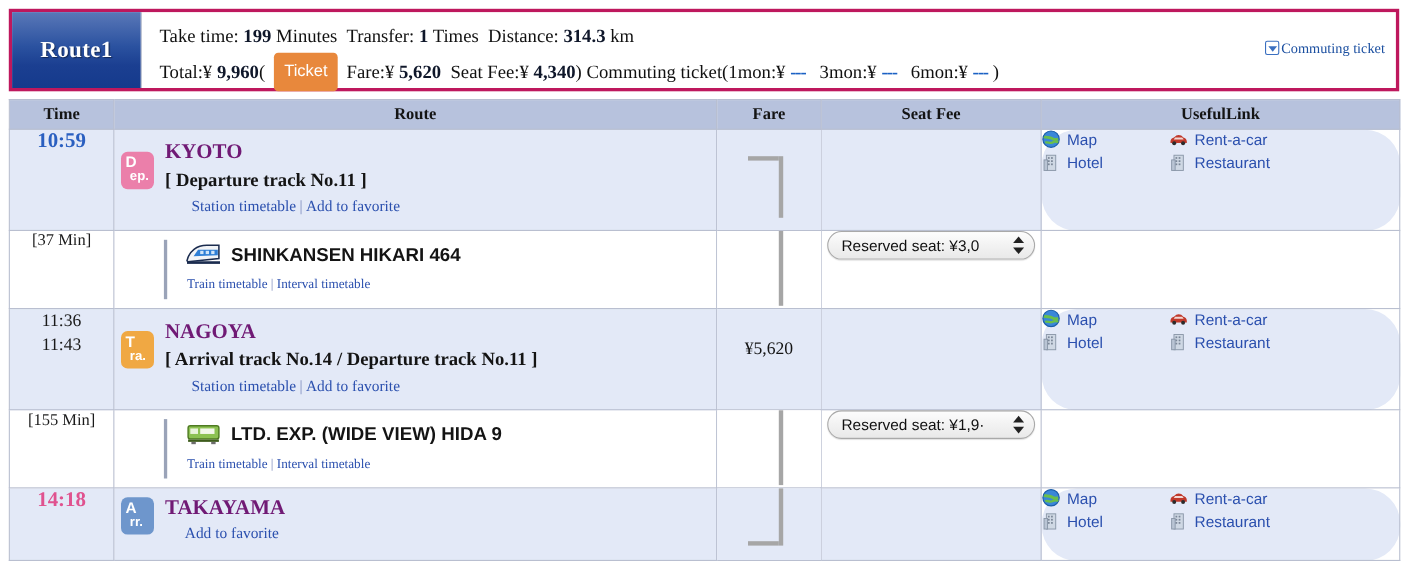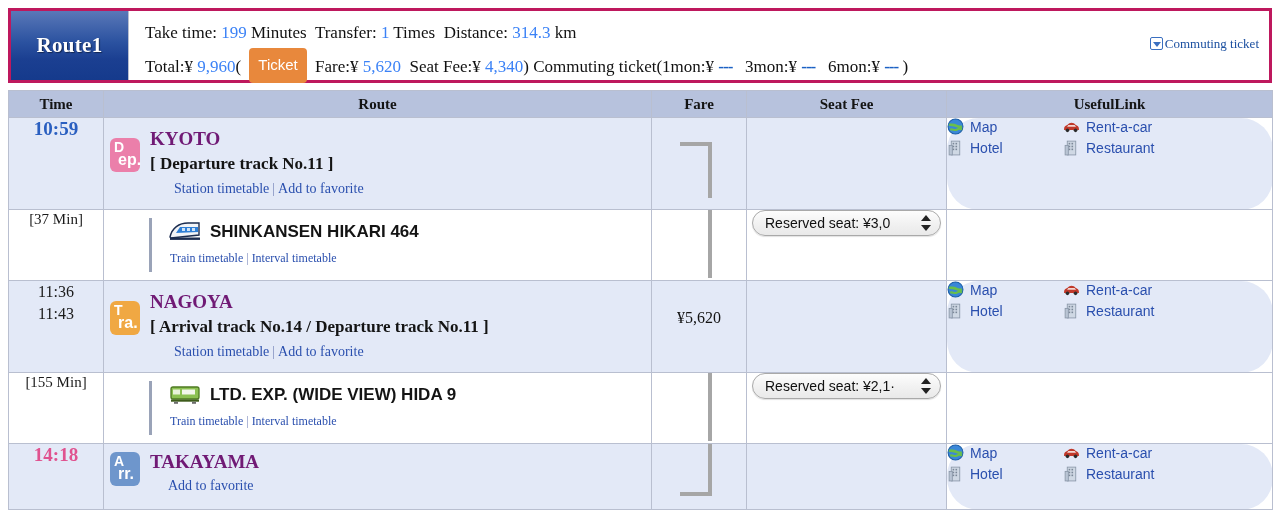--- a/index.html
+++ b/index.html
@@ -38,21 +38,21 @@
     flex: 1;
     position: relative;
     padding: 7px 10px 0 16px;
   }
   .summary-line {
     font-size: 17px;
     color: #111111;
     line-height: 30px;
     white-space: nowrap;
   }
-  .num { color: #3b82f6; font-weight: normal; }
+  .num { color: #0f172a; font-weight: bold; }
   .dash { color: #1b61c4; font-weight: bold; letter-spacing: -1px; }
   .ticket-chip {
     display: inline-block;
     background: #e8883c;
     color: #ffffff;
     font-size: 15px;
     font-family: "Liberation Sans", sans-serif;
     padding: 2px 9px 3px 9px;
     border-radius: 4px;
     vertical-align: 2px;
@@ -142,21 +142,21 @@
     margin-top: 11px;
     font-family: "Liberation Sans", sans-serif;
     color: #ffffff;
   }
   .marker .m-top {
     position: absolute; left: 4px; top: 2px;
     font-size: 14px; font-weight: bold; line-height: 14px;
   }
   .marker .m-bot {
     position: absolute; left: 8px; top: 16px;
-    font-size: 16px; font-weight: bold; line-height: 12px;
+    font-size: 12px; font-weight: bold; line-height: 12px;
   }
   .marker.dep { background: #eb7faa; }
   .marker.tra { background: #f0a843; }
   .marker.arr { background: #6e96cc; }
 
   .station-text { padding-left: 10px; }
   .station-name {
     font-size: 19px; font-weight: bold; color: #701a75;
     line-height: 24px;
   }
@@ -539,21 +539,21 @@
               <a class="lnk">Train timetable</a><span class="sep">|</span><a class="lnk">Interval timetable</a>
             </div>
           </div>
         </div>
       </td>
       <td class="fare-cell">
         <div class="brk brk-v" style="top:0; height:68px"></div>
       </td>
       <td class="seat-cell">
         <span class="seat-select">
-          <span class="sv">Reserved seat: ¥2,1·</span>
+          <span class="sv">Reserved seat: ¥1,9·</span>
           <span class="stepper"></span>
         </span>
       </td>
       <td class="link-cell"></td>
     </tr>
 
     <tr class="station-row">
       <td class="time-cell" style="height:66px">
         <span class="time-big arrive">14:18</span>
       </td>

